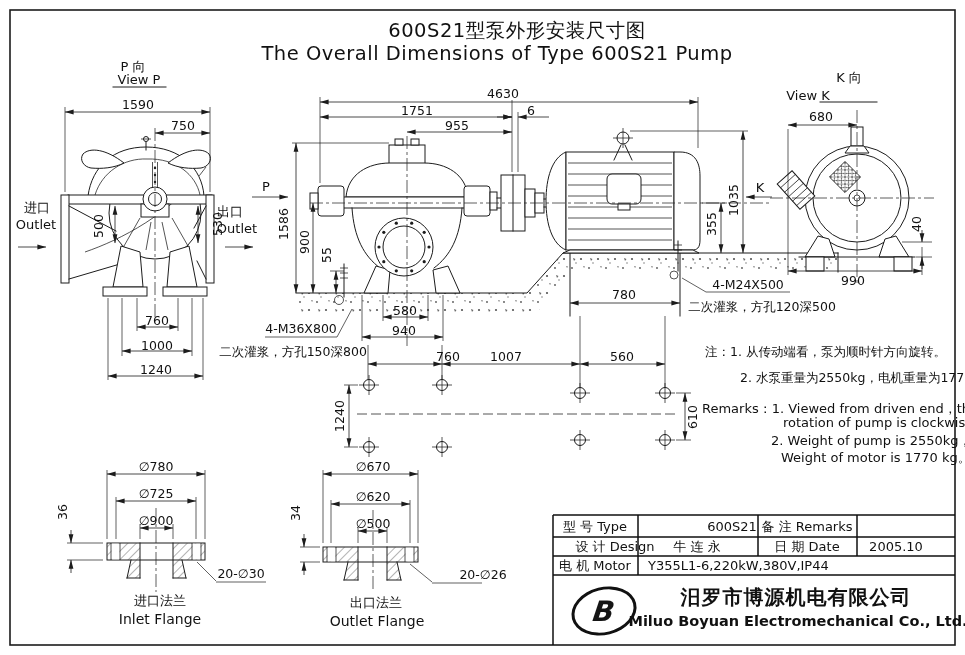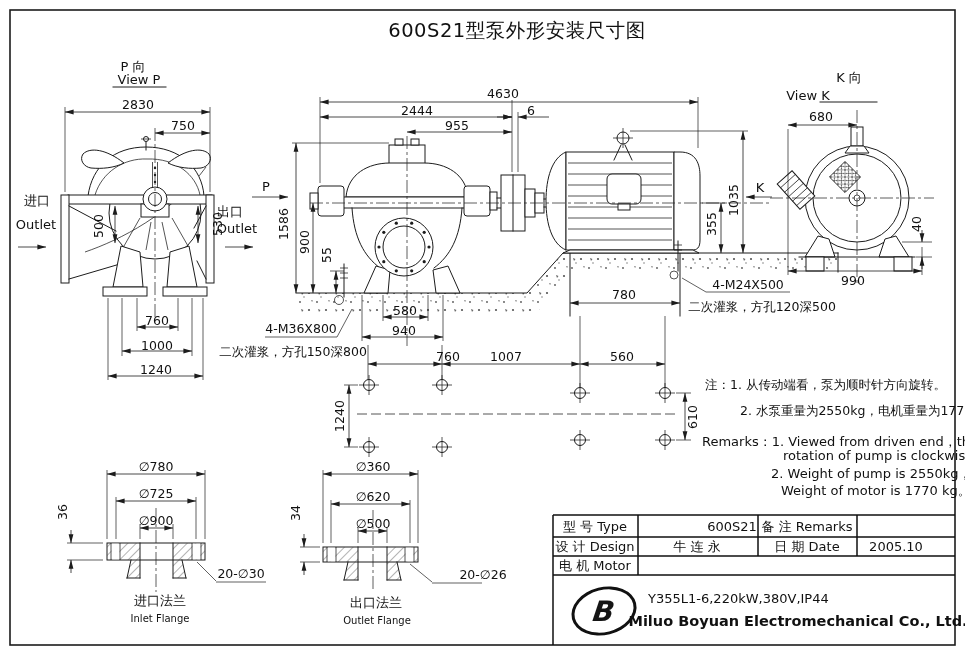--- a/index.html
+++ b/index.html
@@ -11,24 +11,24 @@
   .wf{fill:#fff;stroke:#1c1c1c;stroke-width:1;}
   .cl{stroke:#2a2a2a;stroke-width:.75;fill:none;stroke-dasharray:13 3 3 3;}
   .dsh{stroke:#2a2a2a;stroke-width:.8;fill:none;stroke-dasharray:10 4;}
   .dim{stroke:#1c1c1c;stroke-width:.8;fill:none;marker-start:url(#ar);marker-end:url(#ar);}
   .dime{stroke:#1c1c1c;stroke-width:.8;fill:none;marker-end:url(#ar);}
   .ext{stroke:#1c1c1c;stroke-width:.7;fill:none;}
   .tbl{stroke:#111;stroke-width:1.5;fill:none;}
   .lbl{position:absolute;font-size:12.5px;line-height:1;white-space:nowrap;
        transform:translate(-50%,-50%);color:#111;}
   .rot{transform:translate(-50%,-50%) rotate(-90deg);}
-  .ll{transform:translate(0,-50%);margin-top:33px;}
+  .ll{transform:translate(0,-50%);}
   .t19{font-size:19.5px;letter-spacing:.5px;}
   .t13{font-size:13px;}
-  .t14{font-size:10px;}
+  .t14{font-size:14px;}
   .czh{font-size:20px;font-weight:bold;letter-spacing:1px;}
   .cen{font-size:14.5px;font-weight:bold;}
   .logo{position:absolute;left:604px;top:611px;width:60px;height:42px;
         transform:translate(-50%,-50%) rotate(-14deg);border:3px solid #111;border-radius:50%;
         display:flex;align-items:center;justify-content:center;}
   .logo span{font-size:28px;font-weight:bold;font-style:italic;transform:rotate(14deg) skewX(-8deg);}
 </style>
 </head>
 <body>
 
@@ -309,37 +309,38 @@
     <path d="M410,564 L432,582 M432,583 H482" class="ext"></path>
   </g>
 
   <g>
     <path d="M553,515 H955 M553,537 H955 M553,556 H955 M553,575 H955" class="tbl"></path>
     <path d="M553,515 V645 M638,515 V575 M758,515 V556 M857,515 V556" class="tbl"></path>
   </g>
 </svg>
 
 <span class="lbl t19" style="left:517px;top:31px">600S21型泵外形安装尺寸图</span>
+<span class="lbl t19" style="left:497px;top:54px">The Overall Dimensions of Type 600S21 Pump</span>
 
 <span class="lbl t13" style="left:133px;top:66px">P 向</span>
 <span class="lbl t13" style="left:139px;top:79px">View P</span>
-<span class="lbl" style="left:138px;top:105px">2830</span>
+<span class="lbl" style="left:138px;top:105px">1590</span>
 <span class="lbl" style="left:183px;top:126px">750</span>
 <span class="lbl rot" style="left:99px;top:226px">500</span>
 <span class="lbl rot" style="left:218px;top:224px">530</span>
-<span class="lbl t13" style="left:37px;top:200px">进口</span>
+<span class="lbl t13" style="left:37px;top:207px">进口</span>
 <span class="lbl t13" style="left:36px;top:224px">Outlet</span>
 <span class="lbl t13" style="left:230px;top:211px">出口</span>
 <span class="lbl t13" style="left:237px;top:228px">Outlet</span>
 <span class="lbl" style="left:157px;top:321px">760</span>
 <span class="lbl" style="left:157px;top:346px">1000</span>
 <span class="lbl" style="left:156px;top:370px">1240</span>
 
 <span class="lbl" style="left:503px;top:94px">4630</span>
-<span class="lbl" style="left:417px;top:111px">2444</span>
+<span class="lbl" style="left:417px;top:111px">1751</span>
 <span class="lbl" style="left:531px;top:111px">6</span>
 <span class="lbl" style="left:457px;top:126px">955</span>
 <span class="lbl t13" style="left:266px;top:186px">P</span>
 <span class="lbl t13" style="left:760px;top:187px">K</span>
 <span class="lbl rot" style="left:284px;top:224px">1586</span>
 <span class="lbl rot" style="left:305px;top:242px">900</span>
 <span class="lbl rot" style="left:327px;top:255px">55</span>
 <span class="lbl" style="left:405px;top:311px">580</span>
 <span class="lbl" style="left:404px;top:331px">940</span>
 <span class="lbl" style="left:301px;top:329px">4-M36X800</span>
@@ -370,37 +371,38 @@
 <span class="lbl ll t13" style="left:781px;top:457px">Weight of motor is 1770 kg。</span>
 
 <span class="lbl" style="left:156px;top:467px">∅780</span>
 <span class="lbl" style="left:156px;top:494px">∅725</span>
 <span class="lbl" style="left:156px;top:521px">∅900</span>
 <span class="lbl rot" style="left:63px;top:512px">36</span>
 <span class="lbl" style="left:241px;top:574px">20-∅30</span>
 <span class="lbl t13" style="left:160px;top:600px">进口法兰</span>
 <span class="lbl t14" style="left:160px;top:619px">Inlet Flange</span>
 
-<span class="lbl" style="left:373px;top:467px">∅360</span>
+<span class="lbl" style="left:373px;top:467px">∅670</span>
 <span class="lbl" style="left:373px;top:497px">∅620</span>
 <span class="lbl" style="left:373px;top:524px">∅500</span>
 <span class="lbl rot" style="left:296px;top:513px">34</span>
 <span class="lbl" style="left:483px;top:575px">20-∅26</span>
 <span class="lbl t13" style="left:376px;top:602px">出口法兰</span>
 <span class="lbl t14" style="left:377px;top:621px">Outlet Flange</span>
 
 <span class="lbl t13" style="left:595px;top:526px">型 号 Type</span>
 <span class="lbl t13" style="left:732px;top:526px">600S21</span>
 <span class="lbl t13" style="left:807px;top:526px">备 注 Remarks</span>
 <span class="lbl t13" style="left:906px;top:526px"></span>
-<span class="lbl t13" style="left:595px;top:546px">设 计 Design</span>
+<span class="lbl t13" style="left:615px;top:546px">设 计 Design</span>
 <span class="lbl t13" style="left:697px;top:546px">牛 连 永</span>
 <span class="lbl t13" style="left:807px;top:546px">日 期 Date</span>
 <span class="lbl t13" style="left:896px;top:546px">2005.10</span>
 <span class="lbl t13" style="left:595px;top:565px">电 机 Motor</span>
 <span class="lbl ll t13" style="left:648px;top:565px">Y355L1-6,220kW,380V,IP44</span>
 
 <div class="logo">
   <span>B</span>
 </div>
+<span class="lbl czh" style="left:796px;top:597px">汨罗市博源机电有限公司</span>
 <span class="lbl cen" style="left:798px;top:621px">Miluo Boyuan Electromechanical Co., Ltd.</span>
 
 </div>
 
 </body></html>

